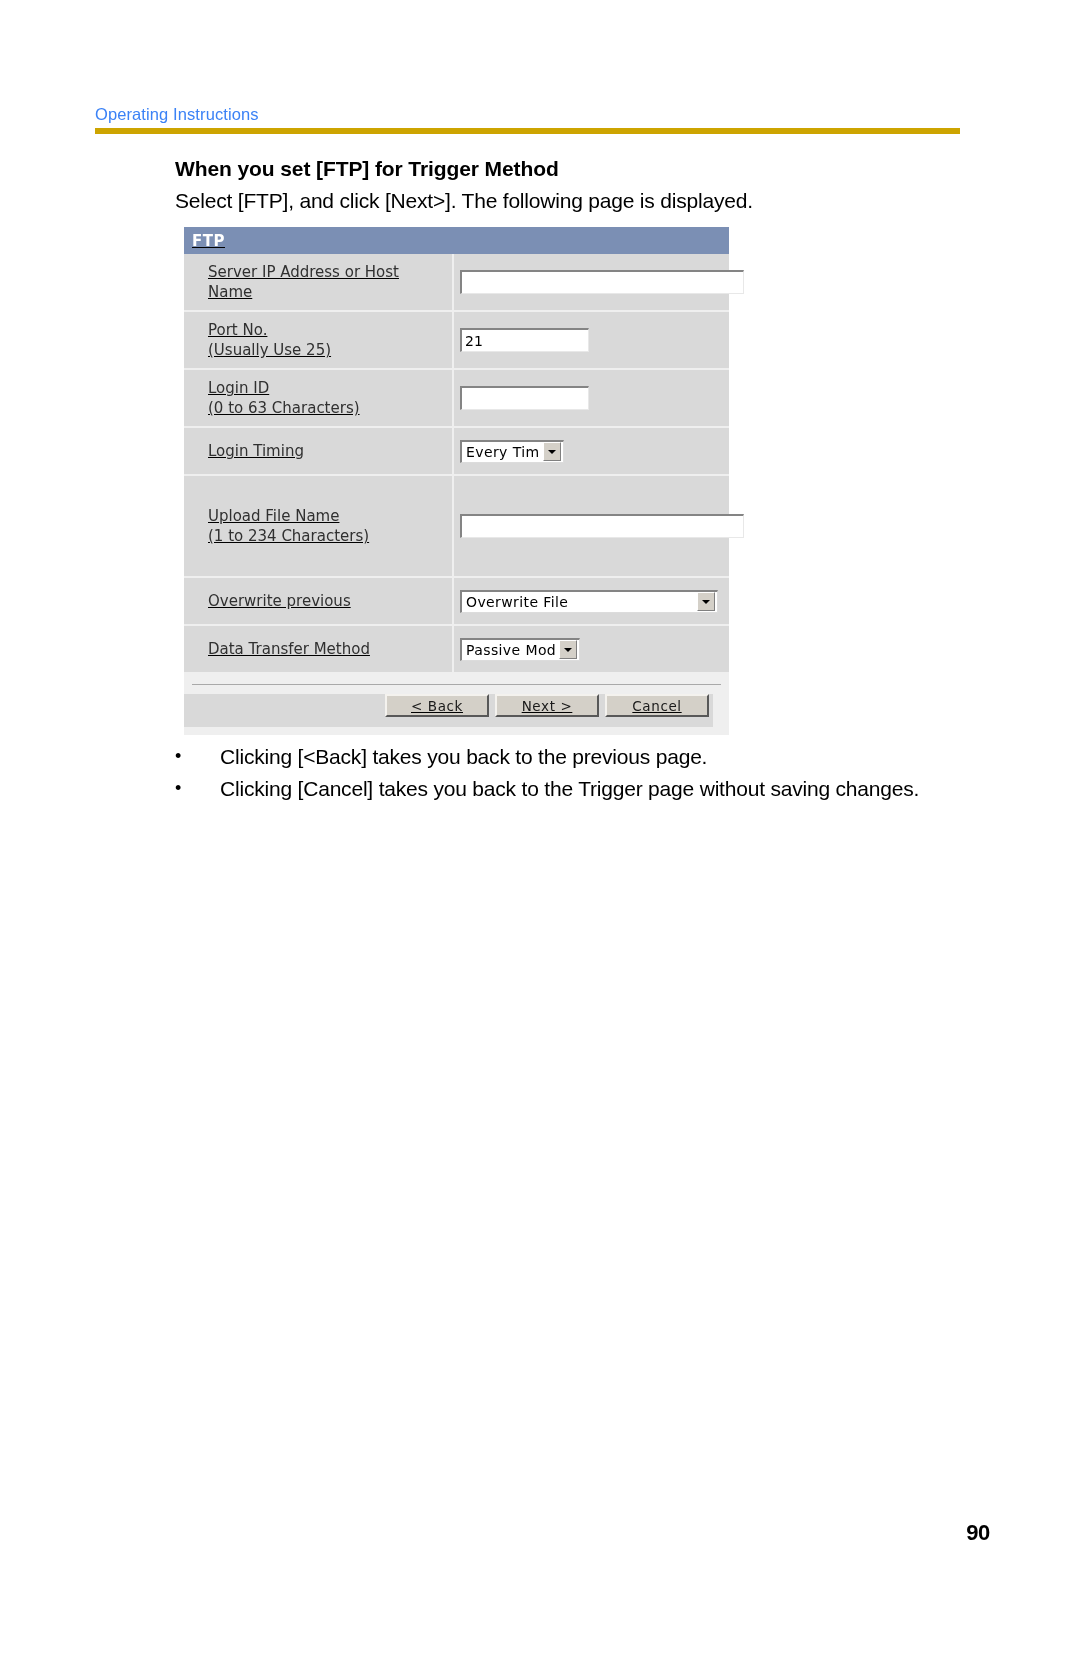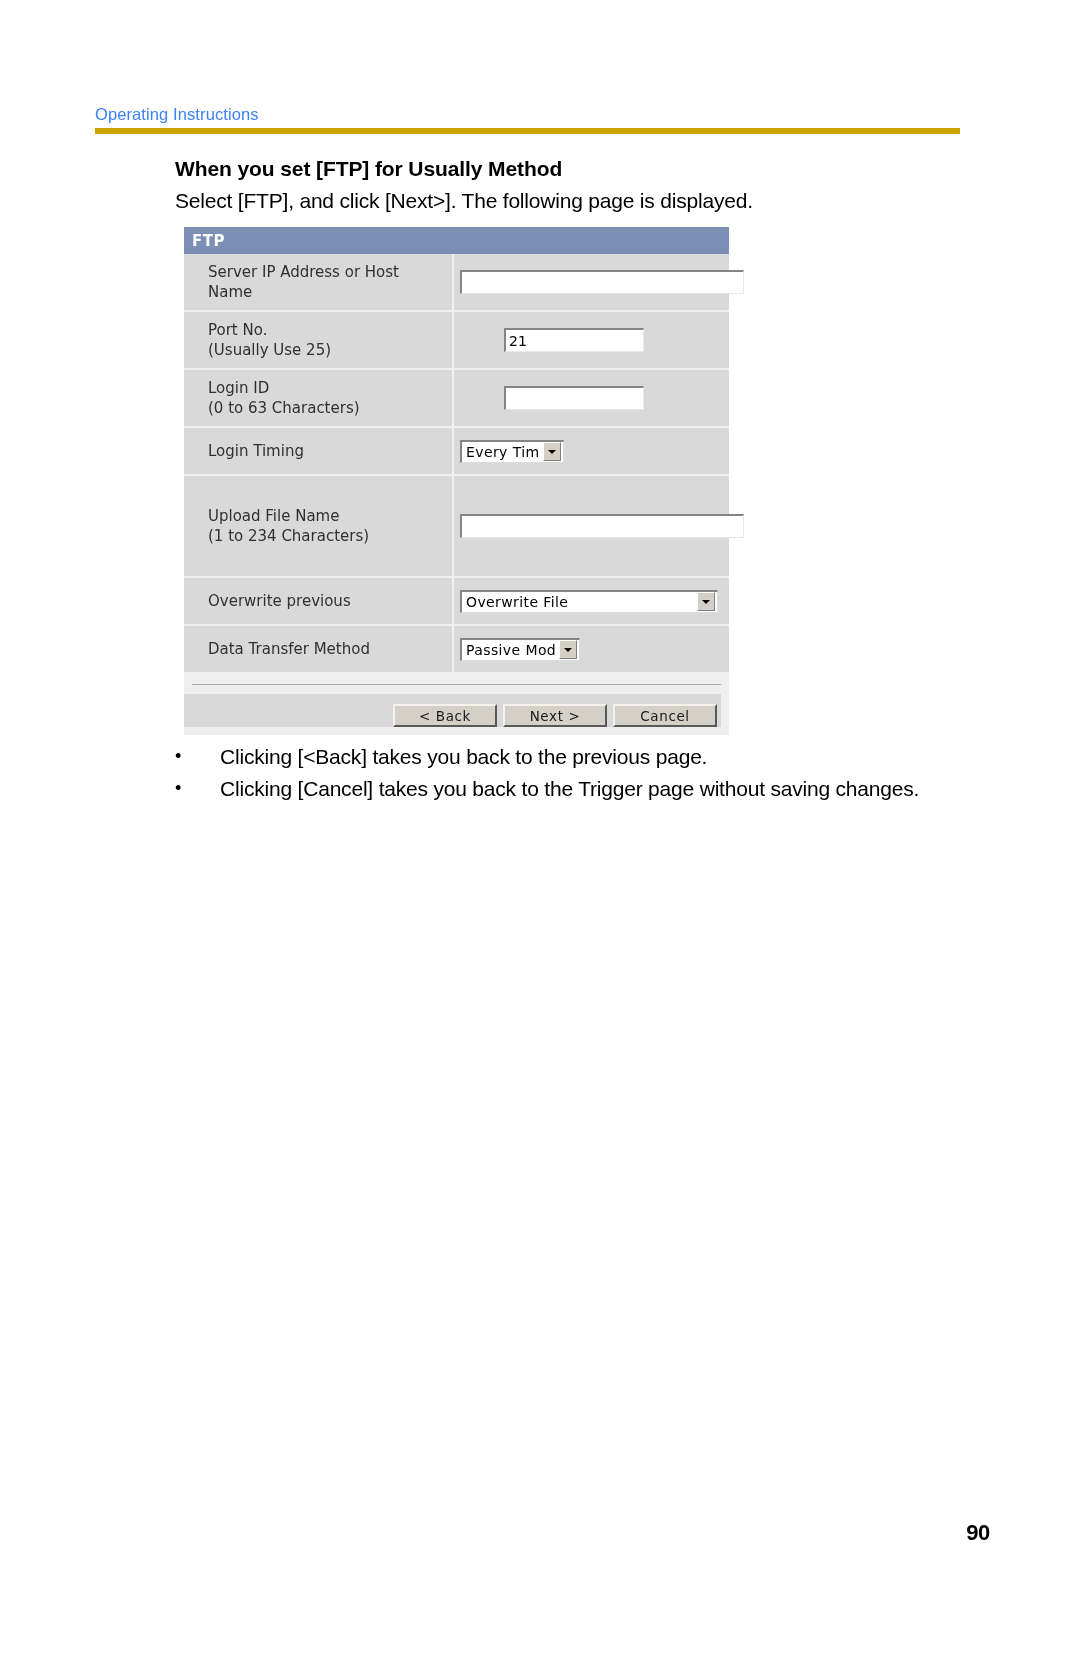--- a/index.html
+++ b/index.html
@@ -56,20 +56,21 @@
   }
 
   
   .panel {
     position: absolute;
     left: 184px;
     top: 227px;
     width: 545px;
     background: #efefef;
     font-family: "DejaVu Sans", sans-serif;
+    text-decoration: underline;
   }
   .panel-titlebar {
     height: 27px;
     background: #7b8fb4;
     color: #ffffff;
     font-size: 15px;
     font-weight: bold;
     letter-spacing: 0.5px;
     display: flex;
     align-items: center;
@@ -124,21 +125,21 @@
     height: 24px;
     font-size: 14px;
     line-height: 20px;
     color: #000;
     padding: 1px 3px;
     font-family: "DejaVu Sans", sans-serif;
     vertical-align: middle;
     outline: none;
   }
   .txt.w-wide  { width: 284px; }
-  .txt.w-mid   { width: 140px; margin-left: 44px; }
+  .txt.w-mid   { width: 129px; }
 
   .sel {
     display: inline-flex;
     align-items: center;
     justify-content: space-between;
     background: #ffffff;
     border-top: 2px solid #848484;
     border-left: 2px solid #848484;
     border-right: 1px solid #dcdcdc;
     border-bottom: 1px solid #dcdcdc;
@@ -178,24 +179,24 @@
   }
 
   
   .panel-sep {
     height: 1px;
     background: #a9a9a9;
     margin: 10px 8px 0 8px;
   }
   .panel-footer {
     background: #d9d9d9;
-    margin: 9px 8px 0 0;
+    margin: 9px 16px 0 0;
     height: 33px;
     display: flex;
-    align-items: flex-end;
+    align-items: flex-start;
     justify-content: flex-end;
     padding-right: 4px;
     box-sizing: border-box;
   }
   .btn {
     height: 23px;
     min-width: 104px;
     background: #d4d0c8;
     border-top: 2px solid #f4f2ee;
     border-left: 2px solid #f4f2ee;
@@ -249,21 +250,21 @@
   }
 </style>
 </head>
 <body>
 
 <div class="page-header">
   <div class="header-text">Operating Instructions</div>
   <div class="header-rule"></div>
 </div>
 
-<div class="section-title">When you set [FTP] for Usually Method</div>
+<div class="section-title">When you set [FTP] for Trigger Method</div>
 <div class="section-lede">Select [FTP], and click [Next&gt;]. The following page is displayed.</div>
 
 <div class="panel">
 
   <div class="panel-titlebar">
     <span>FTP</span>
   </div>
 
   <div class="panel-body">
     <table class="form-table">

